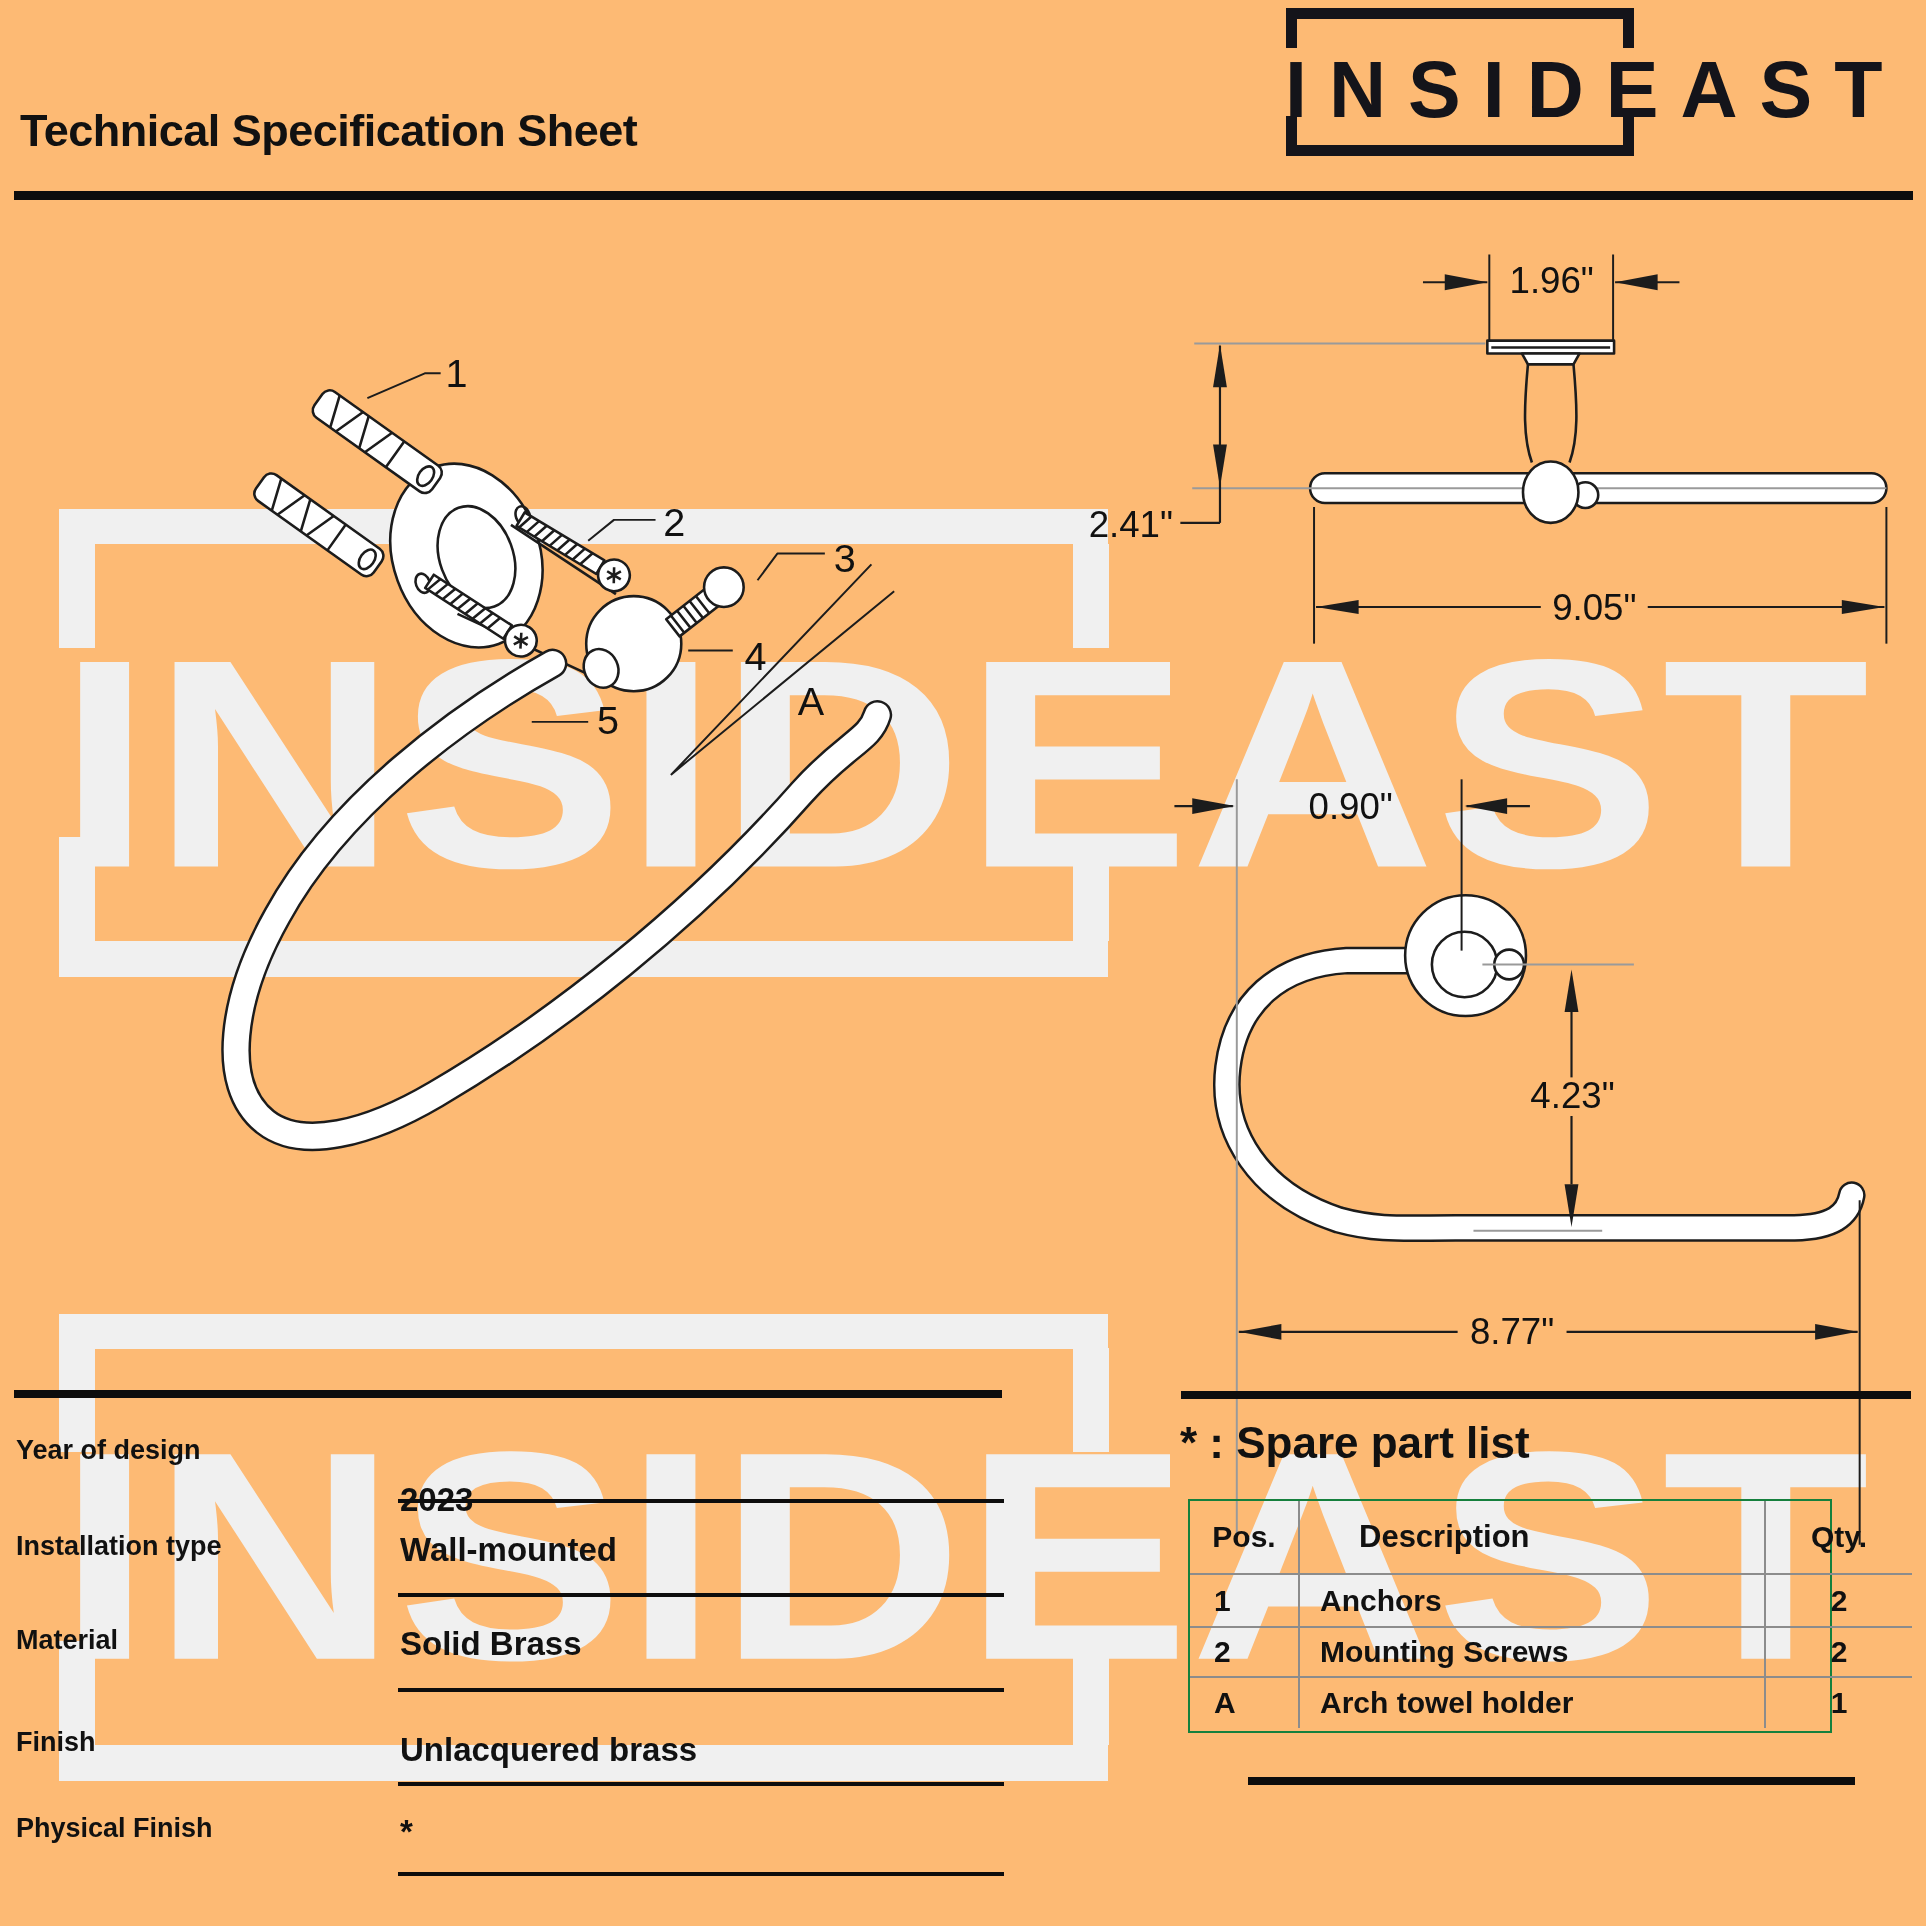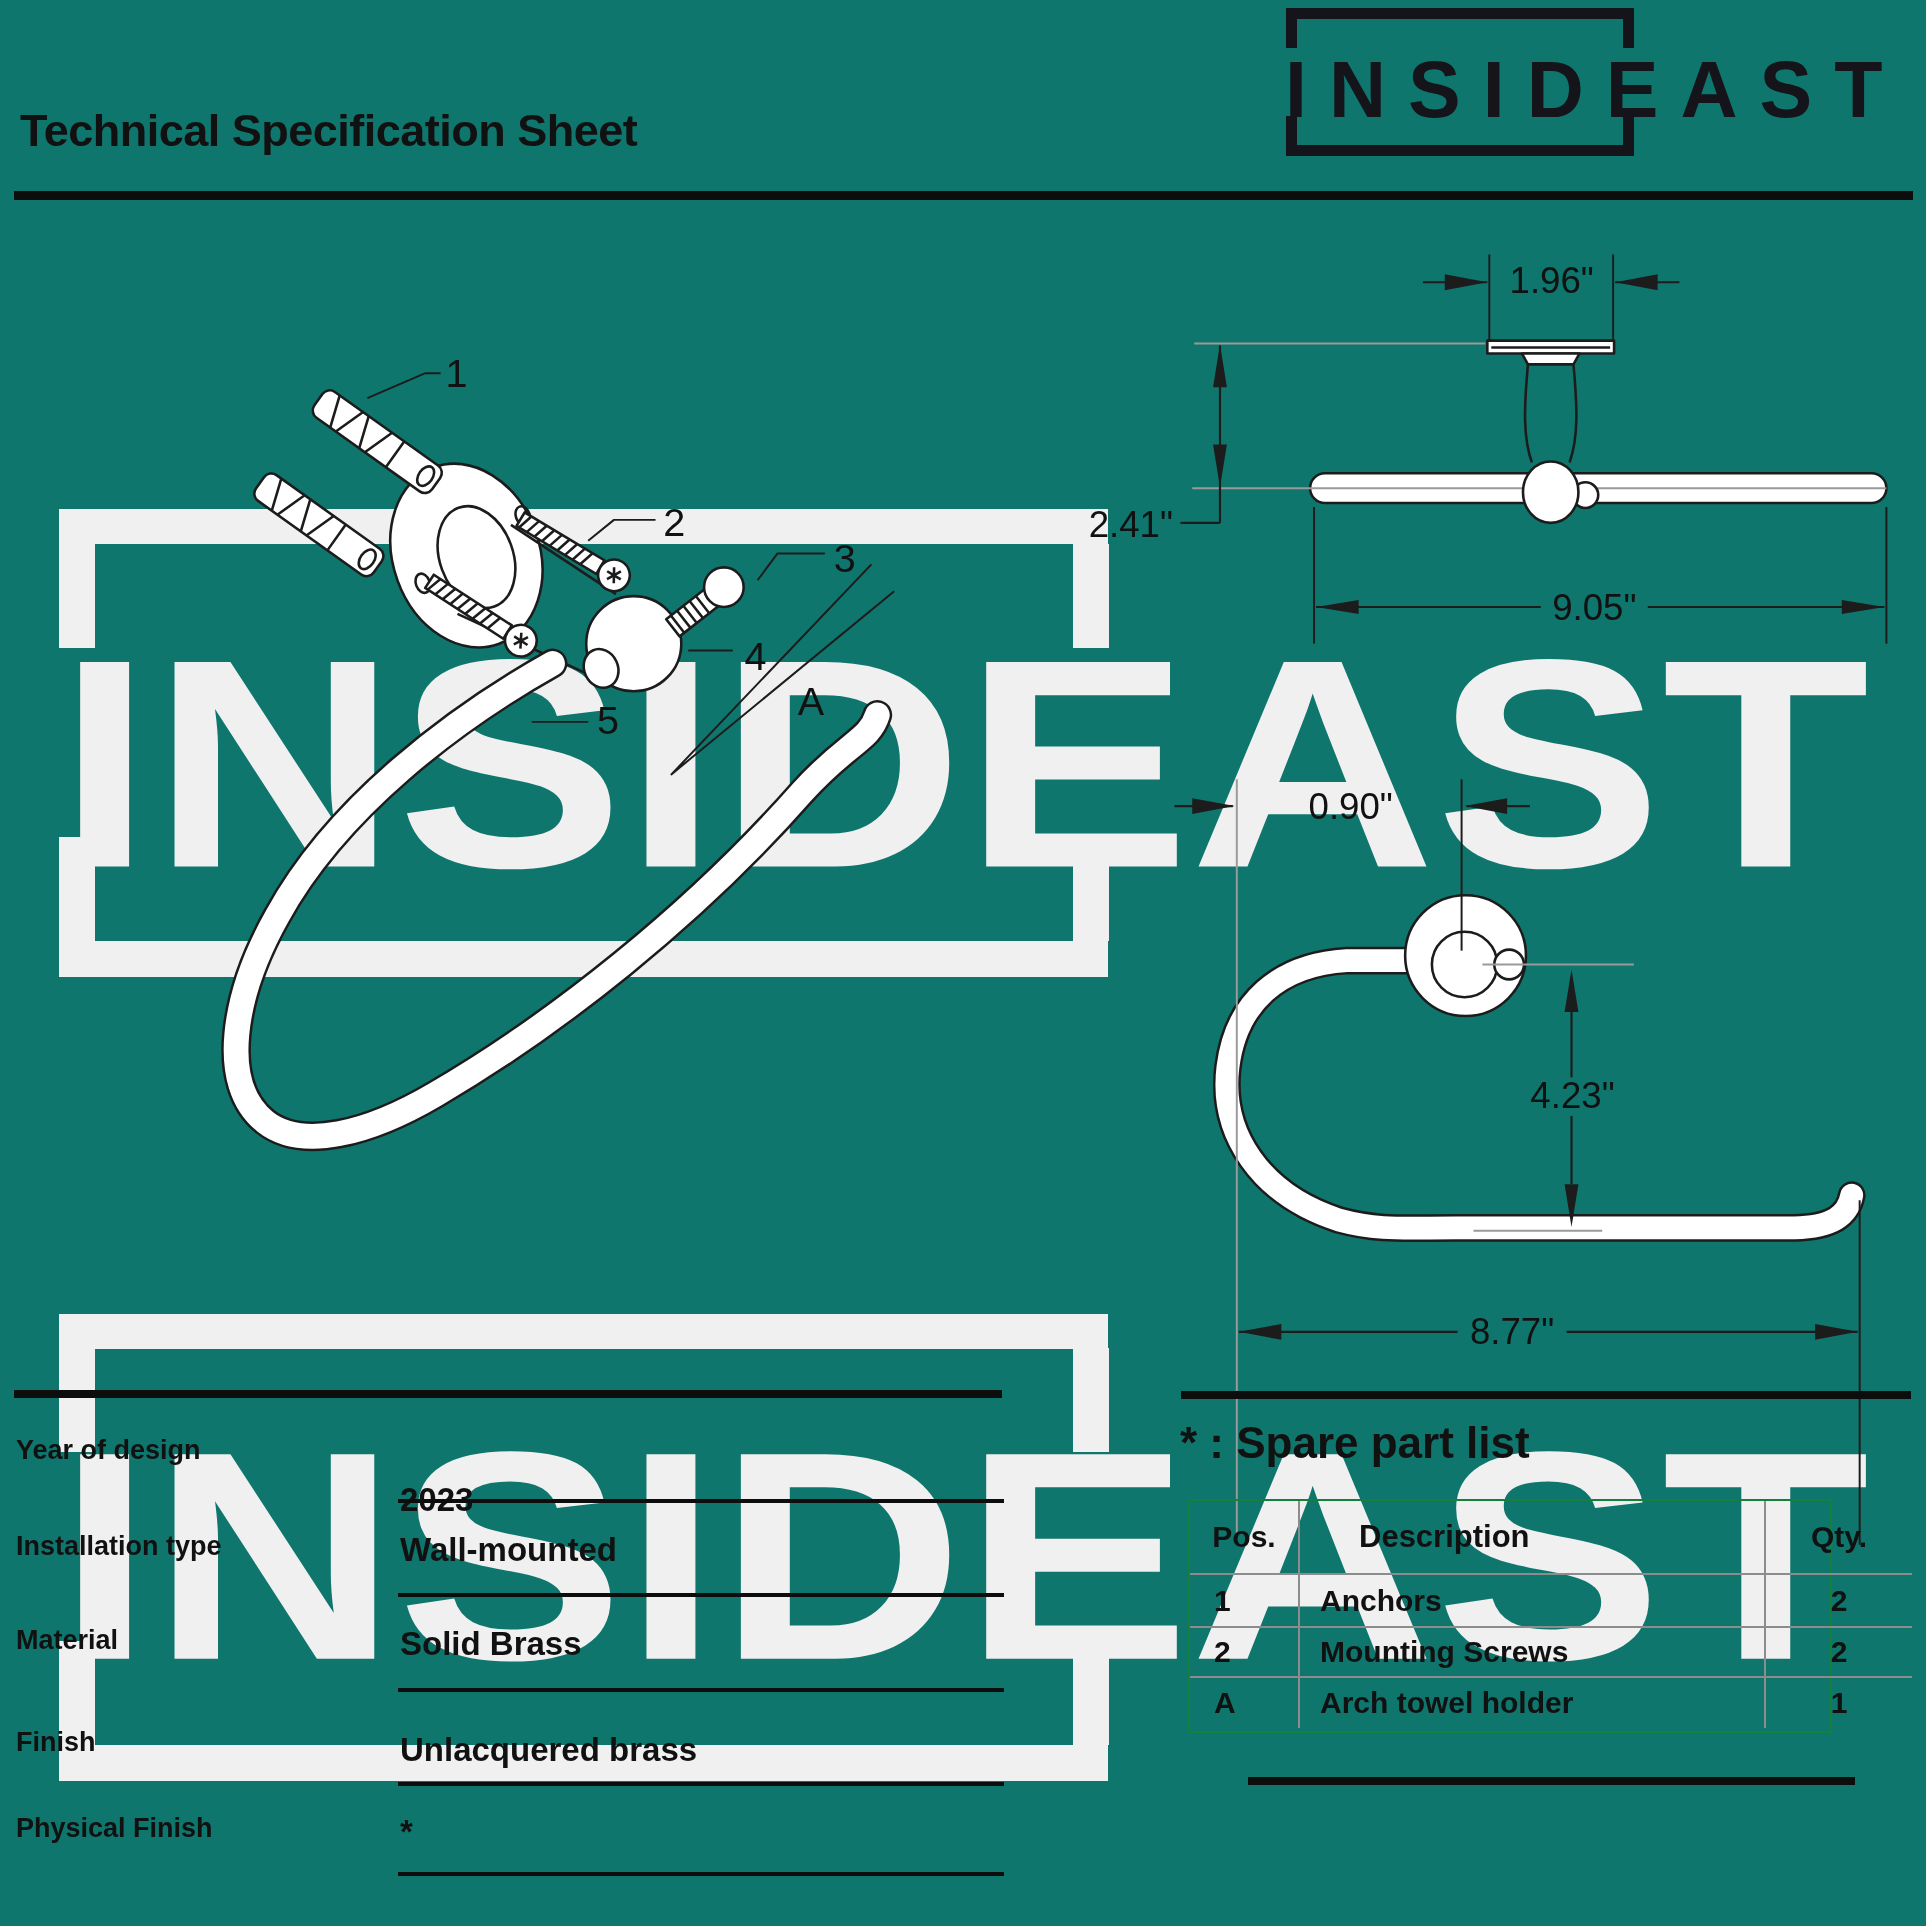--- a/index.html
+++ b/index.html
@@ -1,16 +1,16 @@
 <!DOCTYPE html>
 <html><head>
 <meta charset="utf-8">
 <style>
   html,body{margin:0;padding:0;background:#ffffff;}
-  #page{position:relative;width:1927px;height:1927px;background:#0f766e;overflow:hidden;
+  #page{position:relative;width:1927px;height:1927px;background:#fdba74;overflow:hidden;
         font-family:"Liberation Sans",sans-serif;color:#111;text-decoration:underline;}
   .abs{position:absolute;}
   #art{position:absolute;left:0;top:0;width:1927px;height:1927px;z-index:2;pointer-events:none;}
   .rule{position:absolute;background:#0d0d0d;z-index:3;}
   .title{left:20px;top:105px;font-size:45px;font-weight:700;letter-spacing:-0.5px;z-index:3;}
   
   .logo{left:1284px;top:0;width:614px;height:173px;z-index:3;}
   .logo .bar,.logo .tick{position:absolute;background:#14141a;}
   .logo .letters{position:absolute;left:1px;top:50px;font-size:79px;font-weight:600;
                  letter-spacing:22px;line-height:79px;color:#14141a;white-space:nowrap;}

